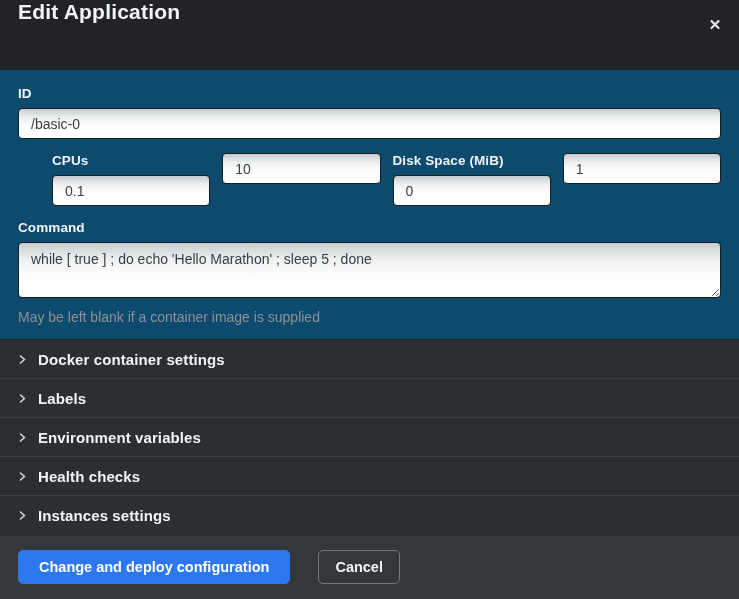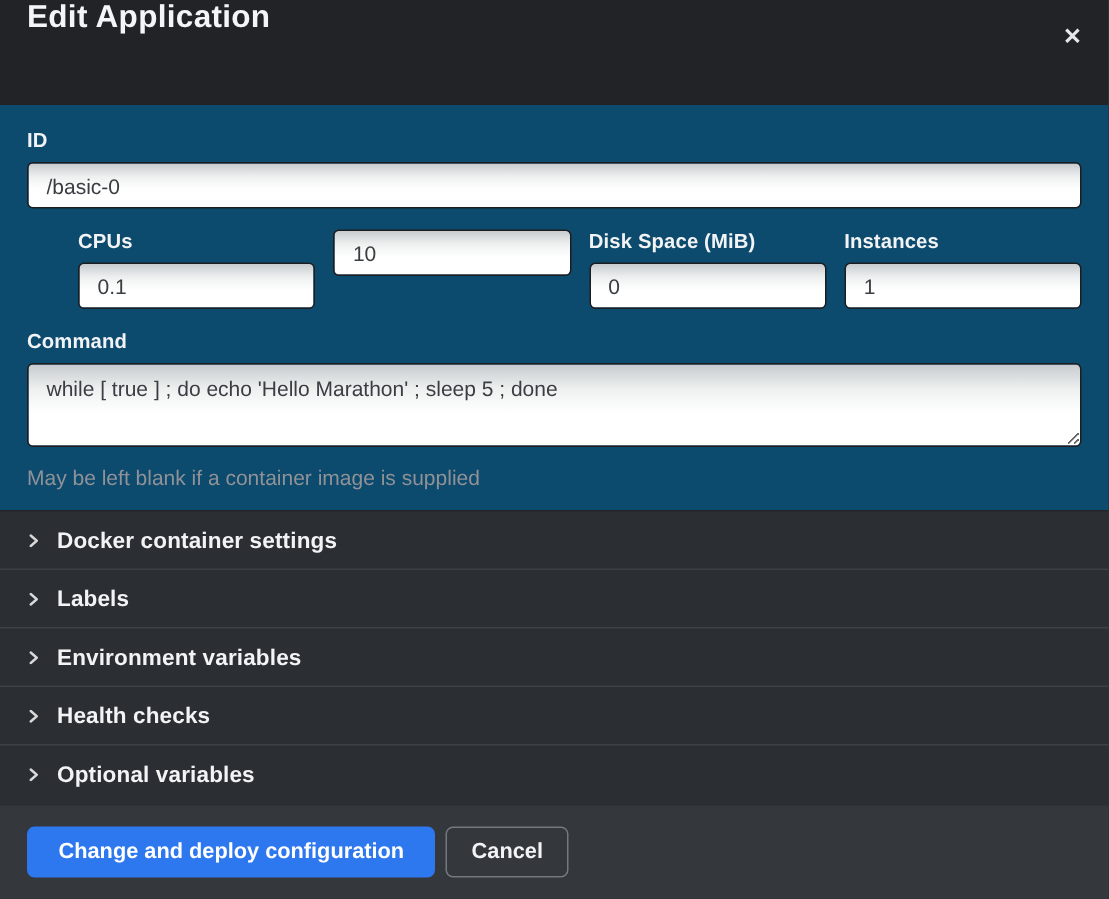--- a/index.html
+++ b/index.html
@@ -104,21 +104,21 @@
     font-size: 15px;
     font-weight: 700;
     letter-spacing: 0.1px;
   }
   
   .modal-footer {
     flex: 1 1 auto;
     background: #34373c;
     border-top: 1px solid #2b2e31;
     padding: 14px 18px 0 18px;
-    display: flex; align-items: flex-start;
+    display: flex; align-items: flex-start; gap: 21px;
   }
   .btn {
     height: 34px;
     border-radius: 5px;
     font-family: "Liberation Sans", "DejaVu Sans", sans-serif;
     font-size: 14.5px;
     font-weight: 700;
     cursor: pointer;
     display: inline-flex; align-items: center;
   }
@@ -159,21 +159,20 @@
         <input class="text-input" type="text" value="0.1" style="">
       </div>
       <div>
         <input class="text-input" type="text" value="10" style="">
       </div>
       <div>
         <label class="form-label">Disk Space (MiB)</label>
         <input class="text-input" type="text" value="0" style="">
       </div>
       <div>
-        <label class="form-label">Instances</label>
         <input class="text-input" type="text" value="1" style="">
       </div>
     </div>
 
     <div>
       <label class="form-label">Command</label>
       <textarea class="text-area" style="">while [ true ] ; do echo 'Hello Marathon' ; sleep 5 ; done</textarea>
       <div class="help-text">May be left blank if a container image is supplied</div>
     </div>
 
@@ -216,21 +215,21 @@
       </span>
       <span class="section-label">Health checks</span>
     </div>
 
     <div class="section-row">
       <span class="chevron">
         <svg width="9" height="9" viewBox="0 0 9 9">
             <polyline points="2.5,1 6.5,4.5 2.5,8" fill="none" stroke="#d7d9db" stroke-width="1.6" stroke-linecap="round" stroke-linejoin="round"></polyline>
           </svg>
       </span>
-      <span class="section-label">Optional variables</span>
+      <span class="section-label">Instances settings</span>
     </div>
 
   </div>
 
   <div class="modal-footer">
     <button class="btn btn-primary">Change and deploy configuration</button>
     <button class="btn btn-secondary">Cancel</button>
   </div>
 
 </div>

